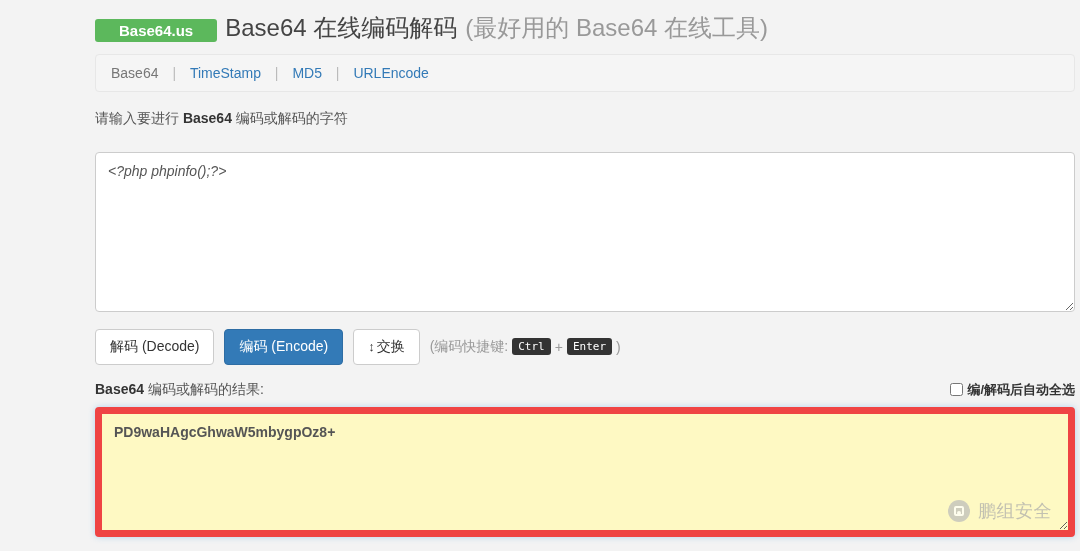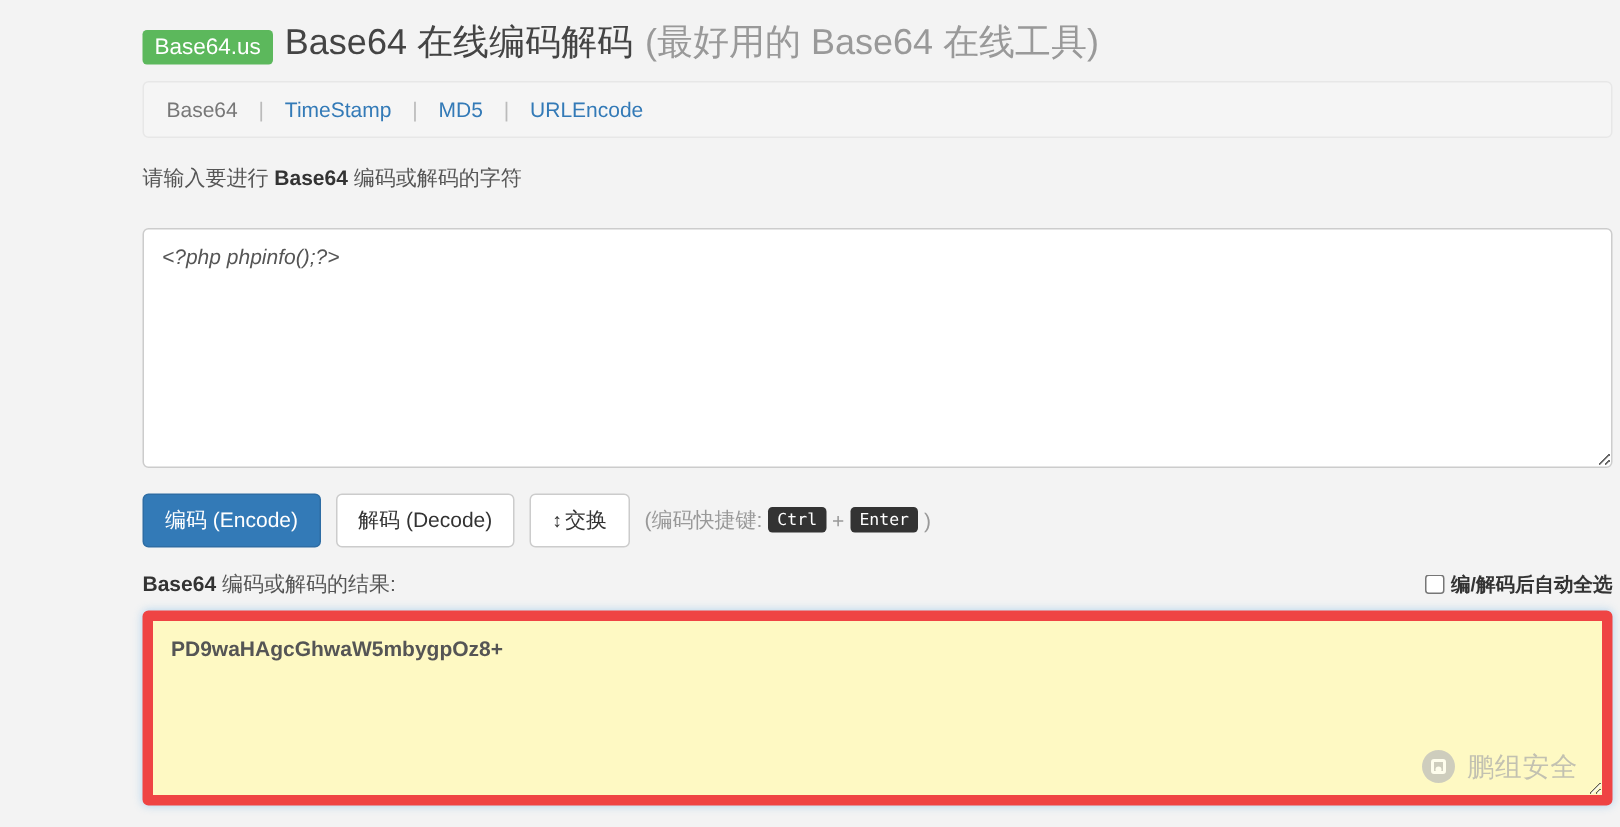--- a/index.html
+++ b/index.html
@@ -25,23 +25,23 @@
     }
     .header-line {
       display: flex;
       align-items: baseline;
       gap: 8px;
       margin-bottom: 10px;
     }
     .site-badge {
       background: #5cb85c;
       color: #fff;
-      font-weight: 400;
+      font-weight: 700;
       font-size: 15px;
-      padding: 3px 8px;
+      padding: 3px 24px;
       border-radius: 3px;
       display: inline-block;
     }
     .page-title {
       font-size: 24px;
       color: #444;
       font-weight: 500;
     }
     .page-subtitle {
       font-size: 24px;
@@ -245,22 +245,22 @@
       <span class="nav-item">URLEncode</span>
     </div>
 
     <div class="input-label">
       <span>请输入要进行 </span><b>Base64</b><span> 编码或解码的字符</span>
     </div>
 
     <textarea class="main-input" style="">&lt;?php phpinfo();?&gt;</textarea>
 
     <div class="button-row">
+      <button class="btn">解码 (Decode)</button>
       <button class="btn btn-primary">编码 (Encode)</button>
-      <button class="btn">解码 (Decode)</button>
       <button class="btn">
         <span class="swap-icon">↕</span><span>交换</span>
       </button>
       <span class="shortcut-hint">
         <span>(编码快捷键: </span>
         <span class="kbd">Ctrl</span>
         <span class="plus">+</span>
         <span class="kbd">Enter</span>
         <span>)</span>
       </span>

